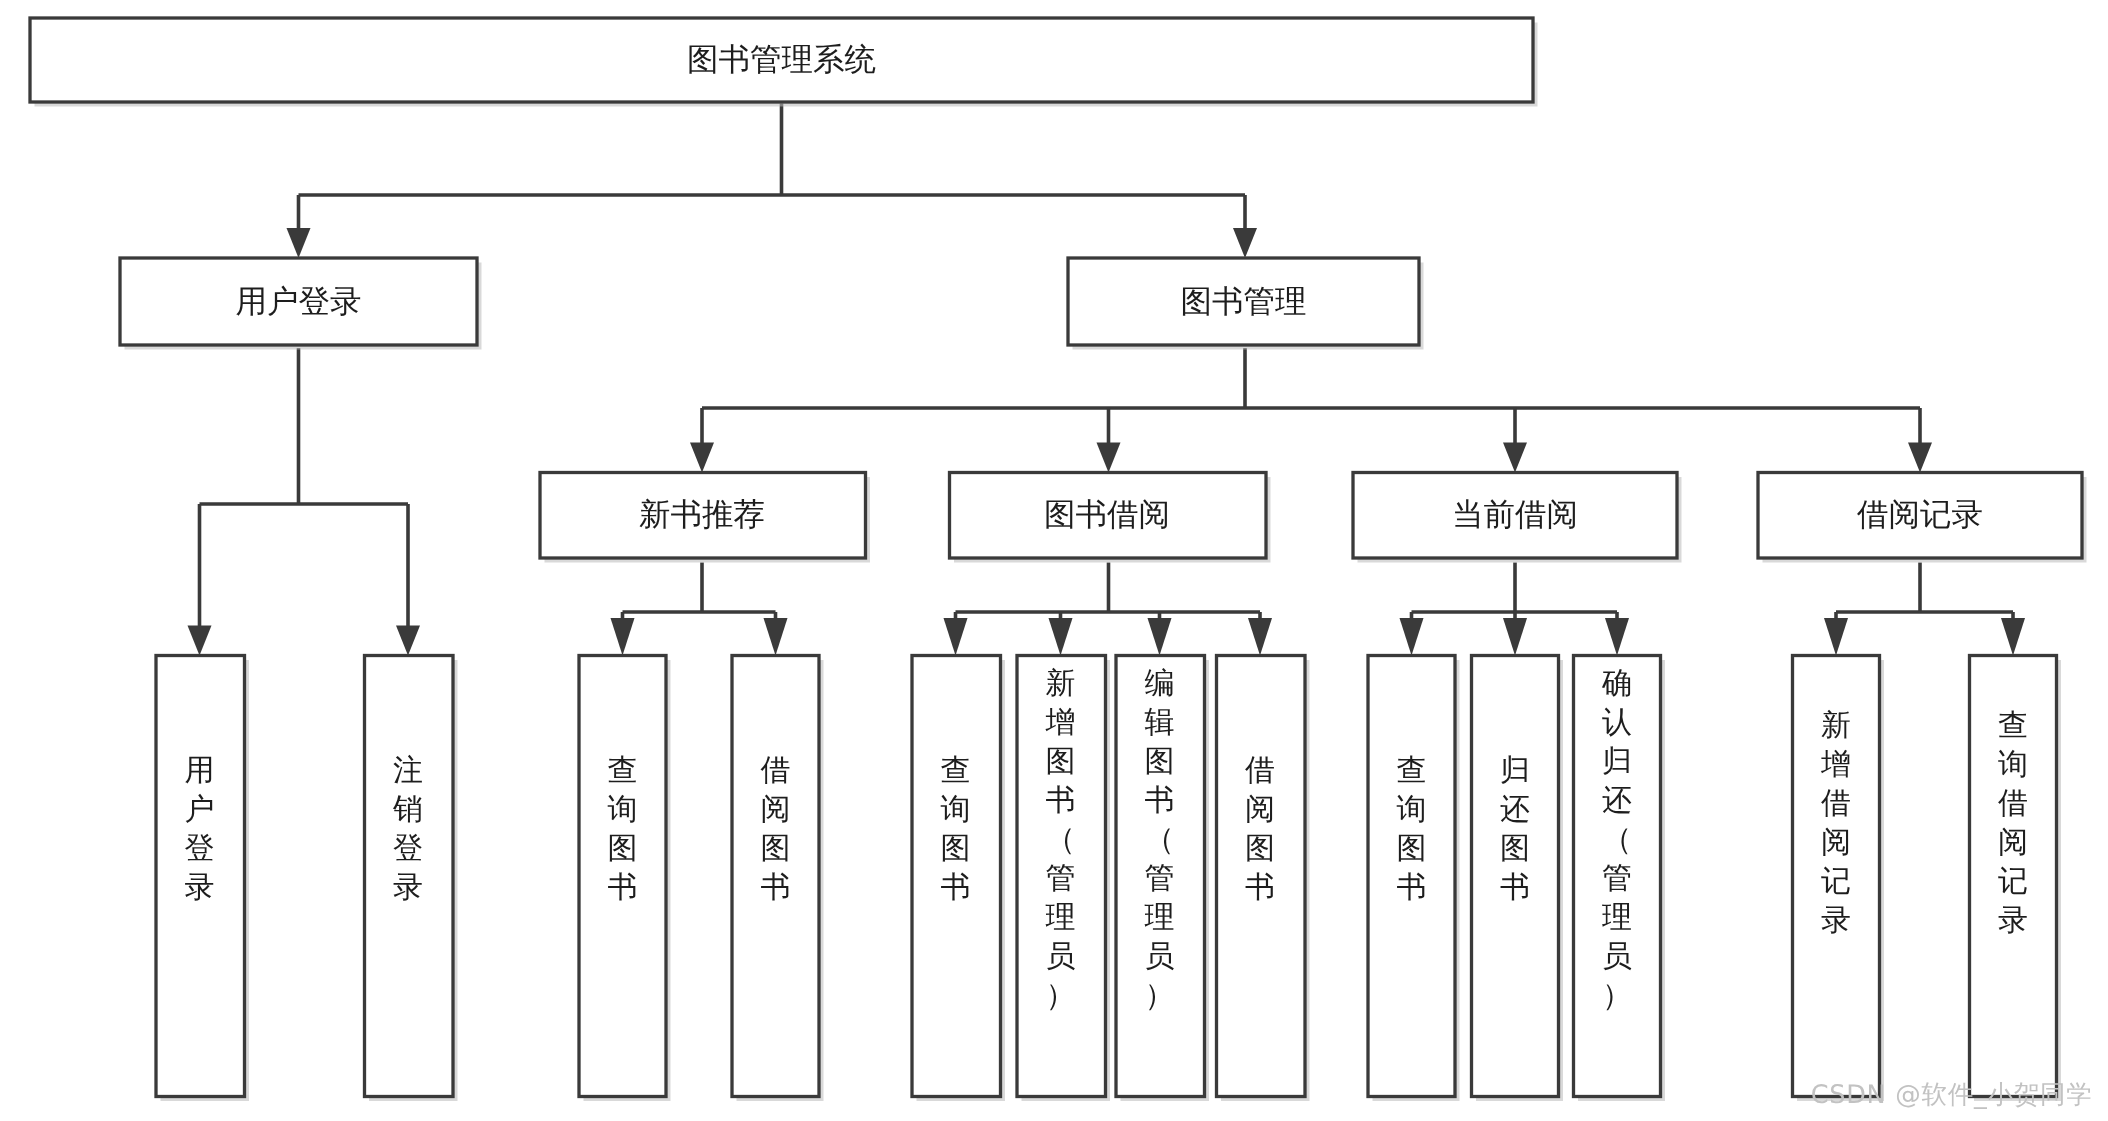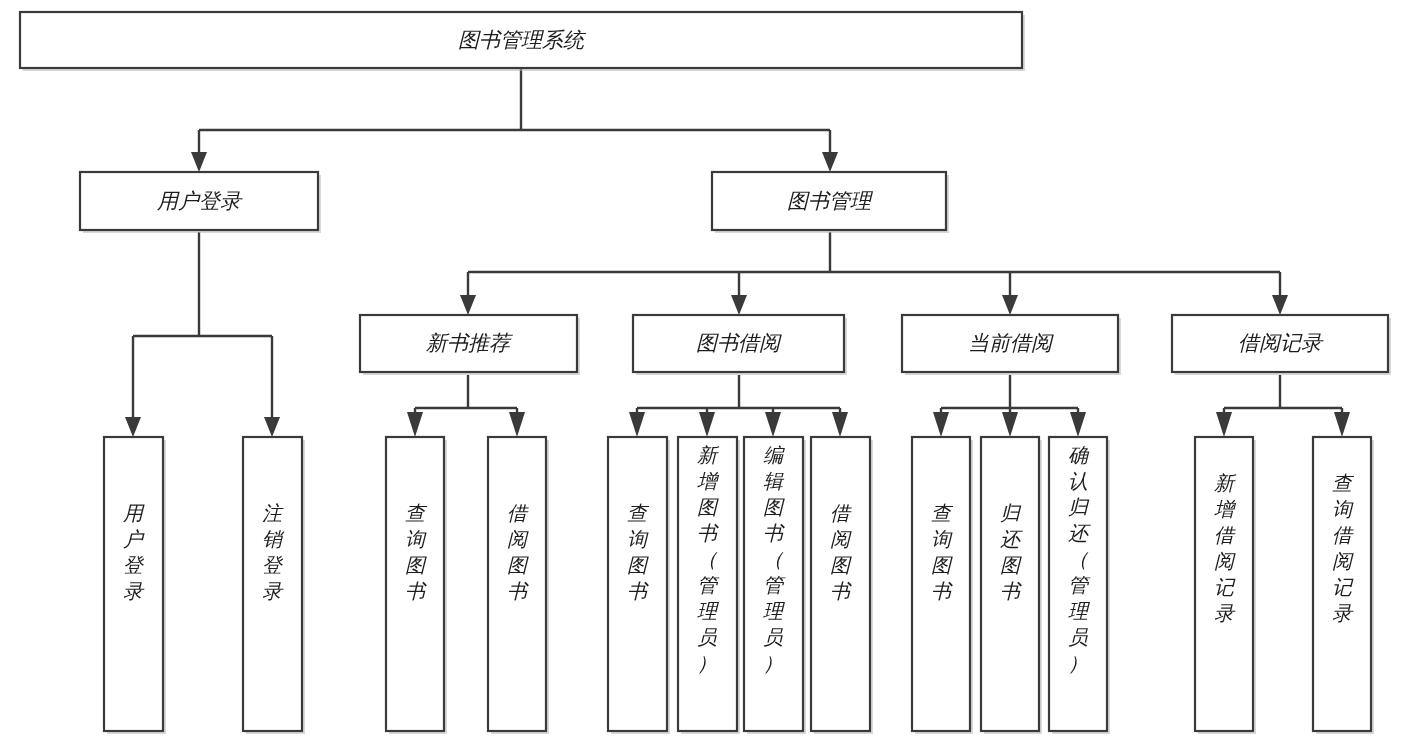--- a/index.html
+++ b/index.html
@@ -13,21 +13,20 @@
     font-family: "DejaVu Sans", "Liberation Sans", sans-serif;
     position: relative;
     overflow: hidden;
   }
   #diagram-root {
     position: absolute;
     left: 0;
     top: 0;
     width: 1405px;
     height: 747px;
-    font-style: italic;
   }
   svg.flow {
     display: block;
     width: 1405px;
     height: 747px;
   }
   .node-box {
     fill: #ffffff;
     stroke: #3a3a3a;
     stroke-width: 2.2;
@@ -255,13 +254,14 @@
       <text class="node-label-vertical" x="1224" y="490"><tspan x="1224" dy="0">新</tspan><tspan x="1224" dy="26">增</tspan><tspan x="1224" dy="26">借</tspan><tspan x="1224" dy="26">阅</tspan><tspan x="1224" dy="26">记</tspan><tspan x="1224" dy="26">录</tspan></text>
     </g>
 
     <g>
       <rect class="node-box-shadow" x="1316" y="440" width="58" height="294"></rect>
       <rect class="node-box" x="1313" y="437" width="58" height="294"></rect>
       <text class="node-label-vertical" x="1342" y="490"><tspan x="1342" dy="0">查</tspan><tspan x="1342" dy="26">询</tspan><tspan x="1342" dy="26">借</tspan><tspan x="1342" dy="26">阅</tspan><tspan x="1342" dy="26">记</tspan><tspan x="1342" dy="26">录</tspan></text>
     </g>
   </svg>
 
+  <div class="watermark">CSDN @软件_小贺同学</div>
 </div>
 
 </body></html>

